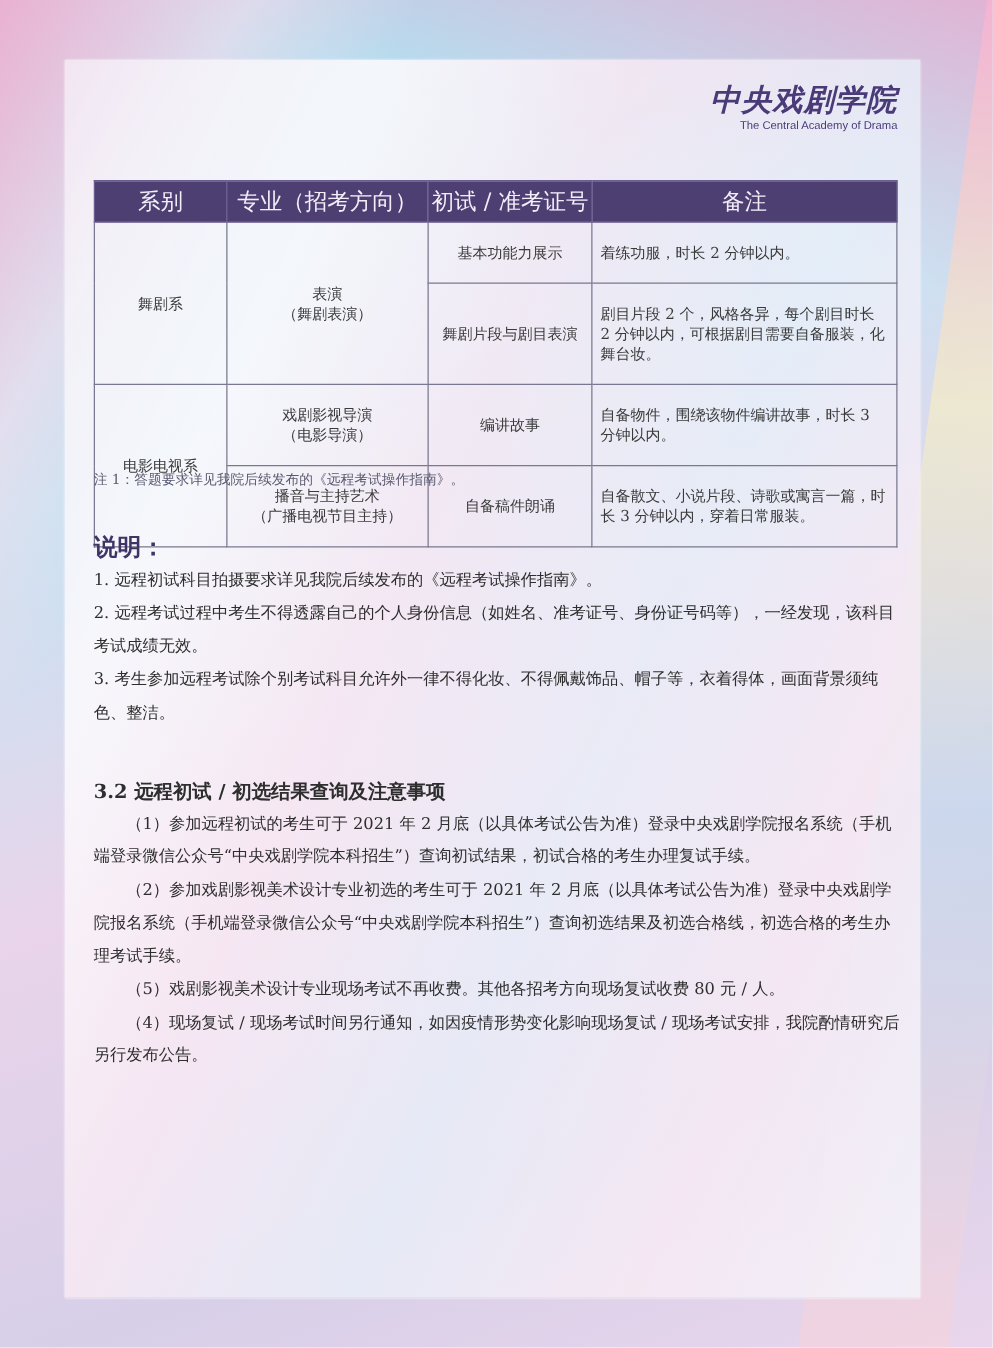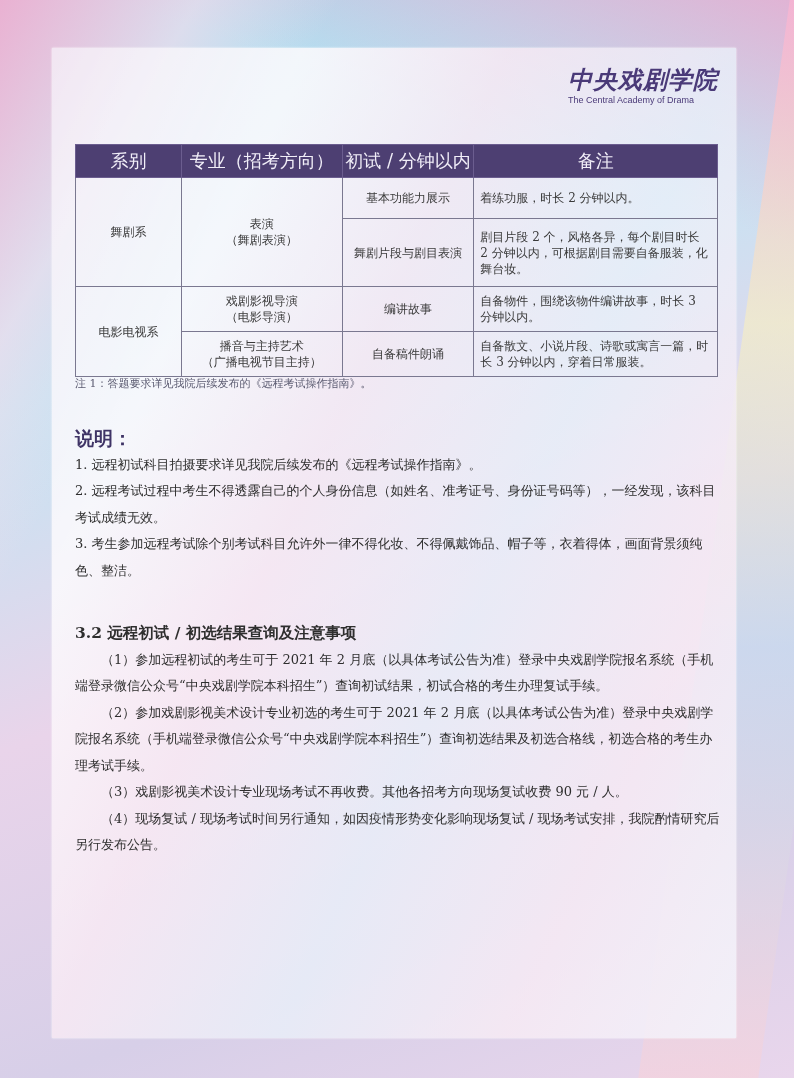--- a/index.html
+++ b/index.html
@@ -17,39 +17,39 @@
     transform: skewX(-8deg);
   }
   .panel {
     position: absolute; left: 52px; top: 48px; width: 684px; height: 990px;
     background:
       linear-gradient(115deg, rgba(255,255,255,0.0) 0%, rgba(255,255,255,0.55) 22%, rgba(250,225,238,0.4) 40%, rgba(215,235,248,0.35) 60%, rgba(248,228,240,0.45) 80%, rgba(240,244,252,0.55) 100%),
       rgba(246,243,250,0.72);
     box-shadow: 0 0 2px rgba(255,255,255,0.9);
   }
   .logo {
-    position: absolute; right: 18px; top: 18px; color: #4a3a78;
+    position: absolute; right: 18px; top: 18px; text-align: right; color: #4a3a78;
   }
   .logo-cn {
     font-family: "DejaVu Serif", serif; font-size: 24px; font-style: italic; letter-spacing: 1px;
     font-weight: bold; line-height: 28px;
   }
   .logo-en {
     font-family: "Liberation Sans", sans-serif; font-weight: normal; font-size: 9px; margin-top: 1px;
   }
   table.exam {
     position: absolute; left: 23px; top: 96px; width: 643px;
     border-collapse: collapse; font-size: 12px; color: #3a3a3a;
   }
   table.exam th {
     background: #4d3f72; color: #f1eef8; font-weight: normal; height: 30px;
     border: 1px solid #6b5d8f; text-align: center; font-size: 18px;
   }
   table.exam td {
-    border: 1px solid #7a7890; text-align: center; line-height: 16px; padding: 6px 6px;
+    border: 1px solid #7a7890; text-align: center; line-height: 16px; padding: 16px 6px;
   }
   table.exam td.note { text-align: left; }
   .foot-note {
     position: absolute; left: 23px; top: 328px; font-size: 11px; color: #5a5a70;
   }
   .section {
     position: absolute; left: 23px; width: 645px; color: #2e2e2e; font-size: 13px; line-height: 26.5px;
   }
   .h-shuoming { font-weight: bold; font-size: 19px; color: #3f3466; }
   .h-32 { font-weight: bold; font-size: 15.5px; color: #2e2e2e; }
@@ -72,21 +72,21 @@
     <colgroup>
       <col style="width:106px">
         <col style="width:161px">
         <col style="width:132px">
         <col style="width:244px">
     </colgroup>
     <thead>
       <tr>
         <th>系别</th>
         <th>专业（招考方向）</th>
-        <th>初试 / 分钟以内</th>
+        <th>初试 / 准考证号</th>
         <th>备注</th>
       </tr>
     </thead>
     <tbody>
       <tr style="height:41px">
         <td rowspan="2">舞剧系</td>
         <td rowspan="2">
           <div>表演</div>
           <div>（舞剧表演）</div>
         </td>
@@ -123,17 +123,17 @@
     <p class="h-shuoming">说明：</p>
     <p>1. 远程初试科目拍摄要求详见我院后续发布的《远程考试操作指南》。</p>
     <p>2. 远程考试过程中考生不得透露自己的个人身份信息（如姓名、准考证号、身份证号码等），一经发现，该科目考试成绩无效。</p>
     <p>3. 考生参加远程考试除个别考试科目允许外一律不得化妆、不得佩戴饰品、帽子等，衣着得体，画面背景须纯色、整洁。</p>
   </div>
 
   <div class="section" style="top:572px">
     <p class="h-32">3.2 远程初试 / 初选结果查询及注意事项</p>
     <p class="para">（1）参加远程初试的考生可于 2021 年 2 月底（以具体考试公告为准）登录中央戏剧学院报名系统（手机端登录微信公众号“中央戏剧学院本科招生”）查询初试结果，初试合格的考生办理复试手续。</p>
     <p class="para">（2）参加戏剧影视美术设计专业初选的考生可于 2021 年 2 月底（以具体考试公告为准）登录中央戏剧学院报名系统（手机端登录微信公众号“中央戏剧学院本科招生”）查询初选结果及初选合格线，初选合格的考生办理考试手续。</p>
-    <p class="para">（3）戏剧影视美术设计专业现场考试不再收费。其他各招考方向现场复试收费 90 元 / 人。</p>
+    <p class="para">（5）戏剧影视美术设计专业现场考试不再收费。其他各招考方向现场复试收费 80 元 / 人。</p>
     <p class="para">（4）现场复试 / 现场考试时间另行通知，如因疫情形势变化影响现场复试 / 现场考试安排，我院酌情研究后另行发布公告。</p>
   </div>
 
 </div>
 
 </body></html>

